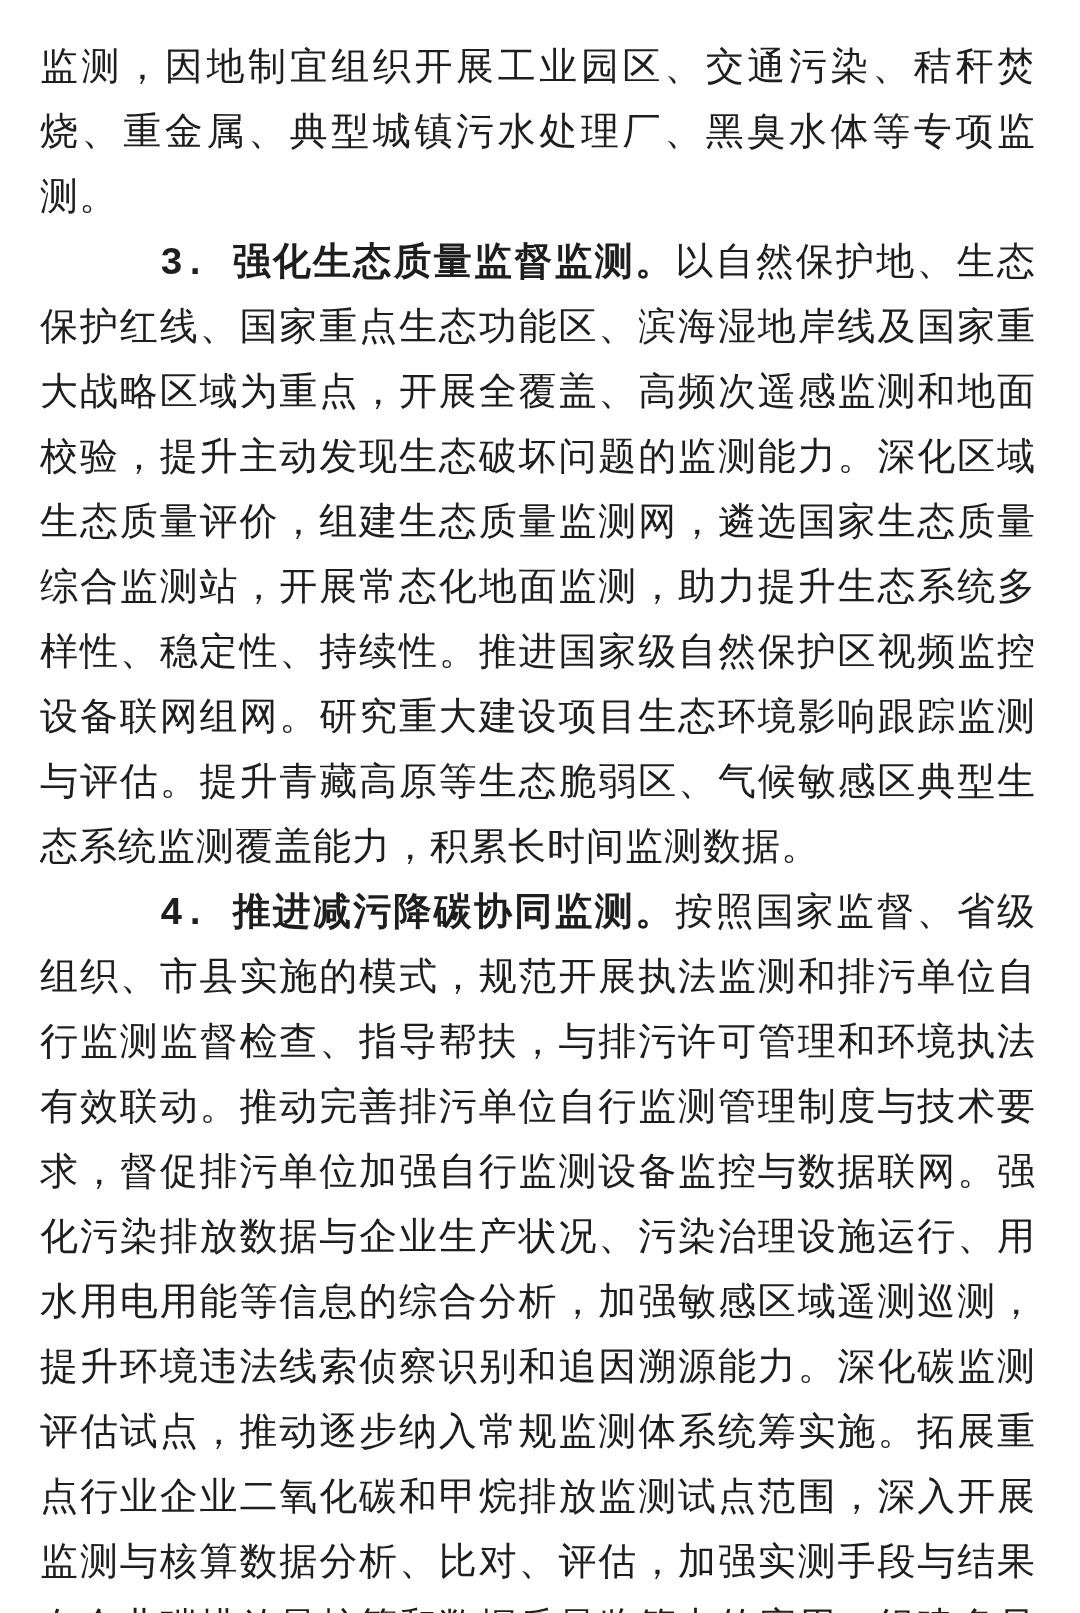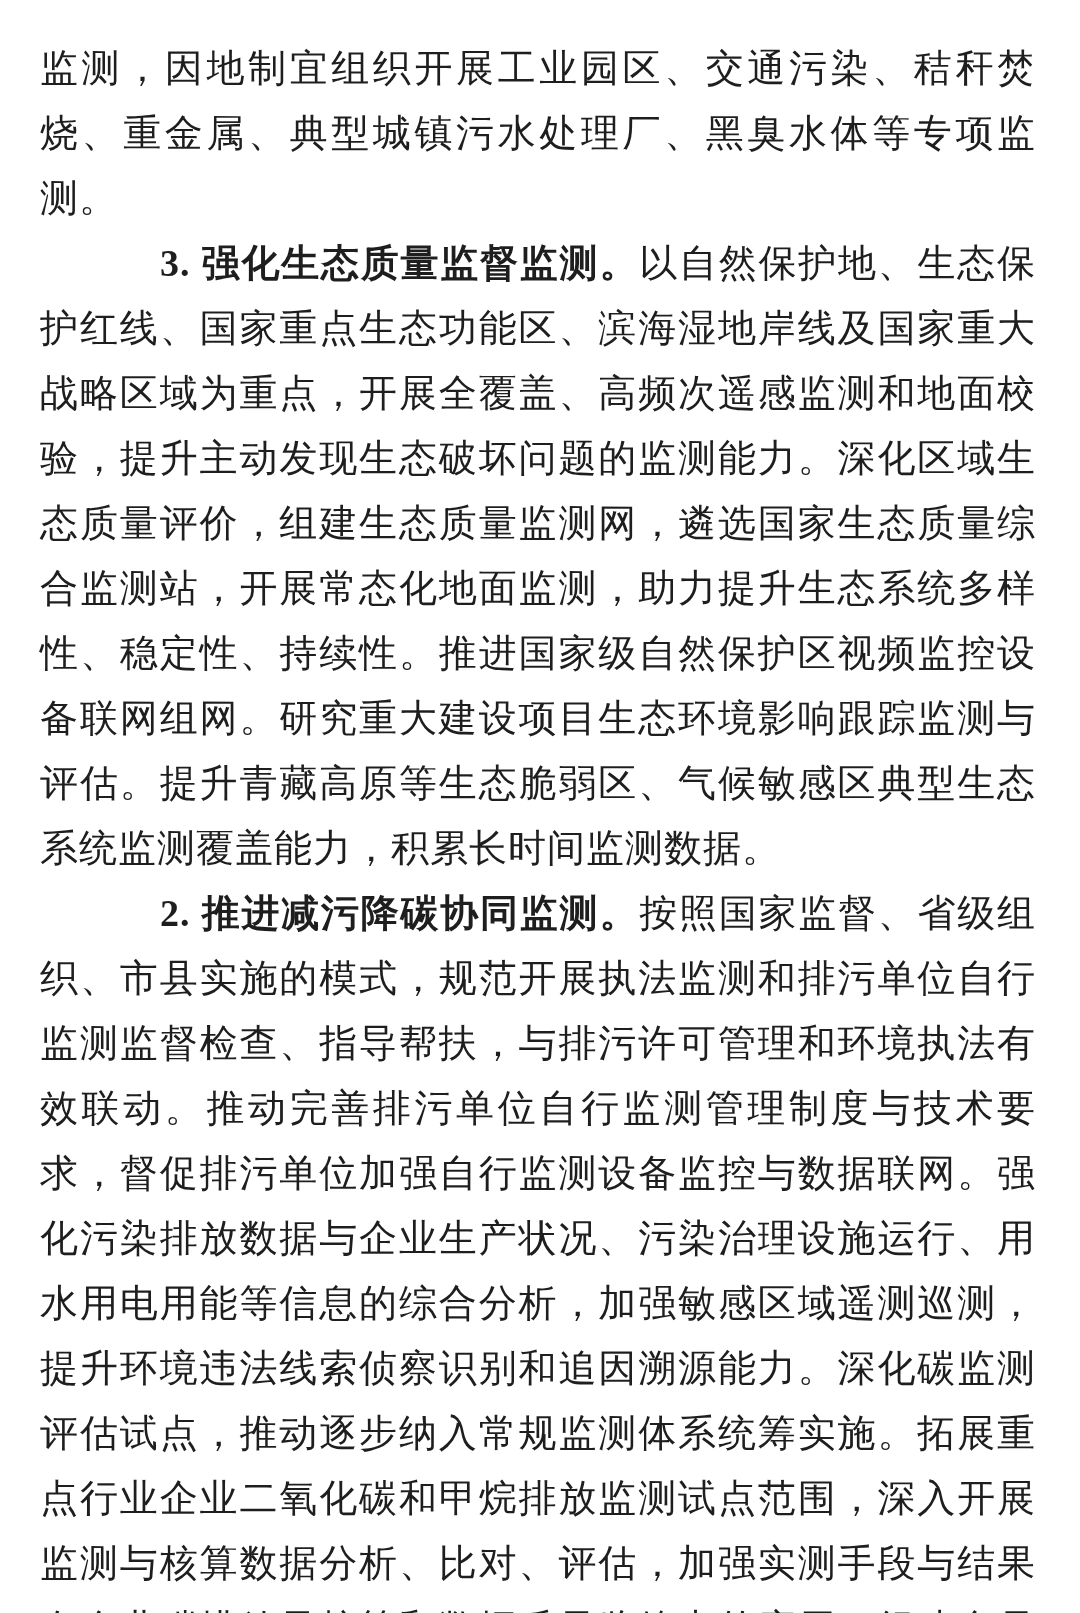--- a/index.html
+++ b/index.html
@@ -7,21 +7,21 @@
     padding: 0;
     background: #ffffff;
   }
   .page {
     position: relative;
     box-sizing: border-box;
     width: 1080px;
     height: 1613px;
     background: #ffffff;
     color: #1e1e1e;
-    font-family: Liberation Serif, serif;
+    font-family: Liberation Mono, monospace;
     padding: 36px 44px 7px 40px;
     overflow: hidden;
   }
   .doc-body p.para {
     margin: 0;
     font-size: 38px;
     line-height: 65px;
     letter-spacing: 1px;
     text-align: justify;
     text-justify: inter-character;
@@ -35,16 +35,16 @@
     margin-left: 42px;
   }
 </style>
 </head>
 <body>
 
 <div class="page">
   <div class="doc-body">
       <p class="para">监测，因地制宜组织开展工业园区、交通污染、秸秆焚烧、重金属、典型城镇污水处理厂、黑臭水体等专项监测。</p>
       <p class="para indent"><b class="lead">3. 强化生态质量监督监测。</b>以自然保护地、生态保护红线、国家重点生态功能区、滨海湿地岸线及国家重大战略区域为重点，开展全覆盖、高频次遥感监测和地面校验，提升主动发现生态破坏问题的监测能力。深化区域生态质量评价，组建生态质量监测网，遴选国家生态质量综合监测站，开展常态化地面监测，助力提升生态系统多样性、稳定性、持续性。推进国家级自然保护区视频监控设备联网组网。研究重大建设项目生态环境影响跟踪监测与评估。提升青藏高原等生态脆弱区、气候敏感区典型生态系统监测覆盖能力，积累长时间监测数据。</p>
-      <p class="para indent"><b class="lead">2. 推进减污降碳协同监测。</b>按照国家监督、省级组织、市县实施的模式，规范开展执法监测和排污单位自行监测监督检查、指导帮扶，与排污许可管理和环境执法有效联动。推动完善排污单位自行监测管理制度与技术要求，督促排污单位加强自行监测设备监控与数据联网。强化污染排放数据与企业生产状况、污染治理设施运行、用水用电用能等信息的综合分析，加强敏感区域遥测巡测，提升环境违法线索侦察识别和追因溯源能力。深化碳监测评估试点，推动逐步纳入常规监测体系统筹实施。拓展重点行业企业二氧化碳和甲烷排放监测试点范围，深入开展监测与核算数据分析、比对、评估，加强实测手段与结果在企业碳排放量核算和数据质量监管中的应用。组建多尺度温室气体监测网络，持续推进二氧化碳和甲烷等大气温室气体地面与遥感监测、重要陆海生态系统碳汇监测试</p>
+      <p class="para indent"><b class="lead">4. 推进减污降碳协同监测。</b>按照国家监督、省级组织、市县实施的模式，规范开展执法监测和排污单位自行监测监督检查、指导帮扶，与排污许可管理和环境执法有效联动。推动完善排污单位自行监测管理制度与技术要求，督促排污单位加强自行监测设备监控与数据联网。强化污染排放数据与企业生产状况、污染治理设施运行、用水用电用能等信息的综合分析，加强敏感区域遥测巡测，提升环境违法线索侦察识别和追因溯源能力。深化碳监测评估试点，推动逐步纳入常规监测体系统筹实施。拓展重点行业企业二氧化碳和甲烷排放监测试点范围，深入开展监测与核算数据分析、比对、评估，加强实测手段与结果在企业碳排放量核算和数据质量监管中的应用。组建多尺度温室气体监测网络，持续推进二氧化碳和甲烷等大气温室气体地面与遥感监测、重要陆海生态系统碳汇监测试</p>
     </div>
 
 </div>
 
 </body></html>

